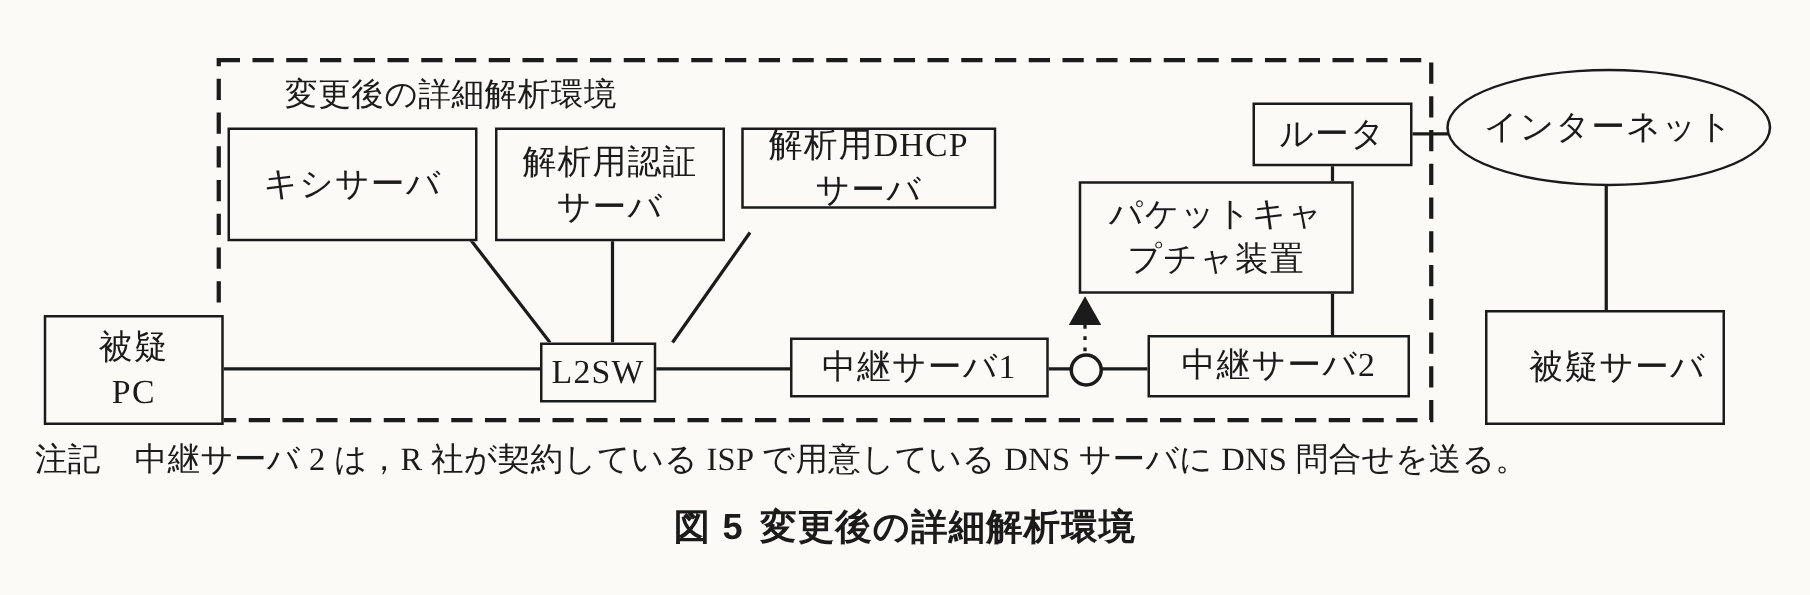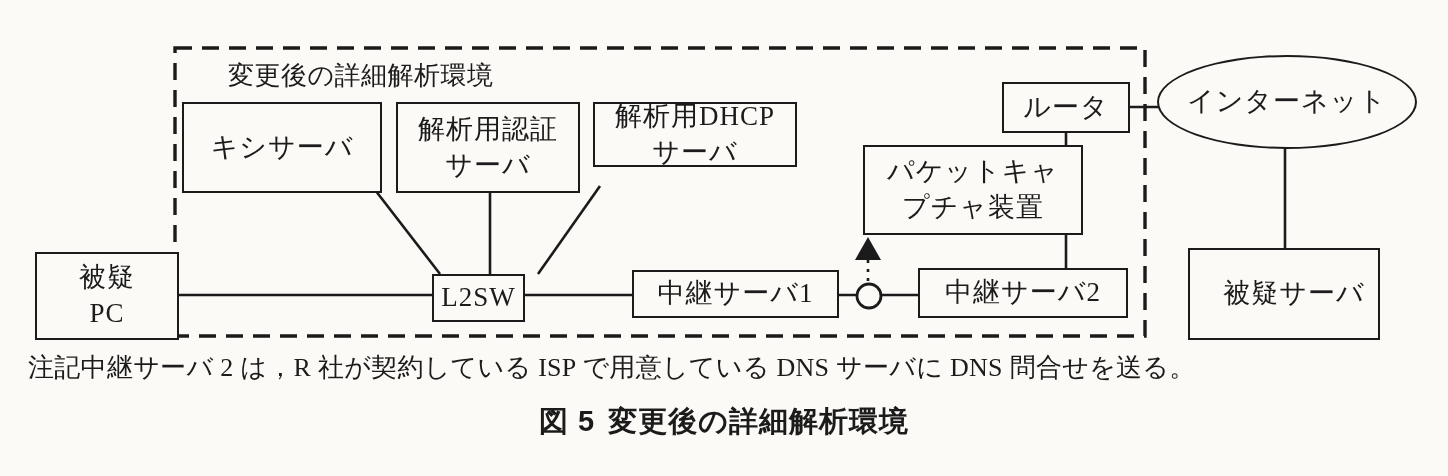--- a/index.html
+++ b/index.html
@@ -54,21 +54,21 @@
   }
   .note{
     position:absolute;
     left:28px;
     top:350px;
     font-size:26px;
     letter-spacing:0.3px;
     white-space:nowrap;
     display:flex;
   }
-  .note .note-label{}
+  .note .note-label{margin-right:27px;}
   .caption{
     position:absolute;
     left:0;
     top:402px;
     width:100%;
     text-align:center;
     font-family:"Liberation Sans","DejaVu Sans",sans-serif;
     font-weight:700;
     font-size:29px;
     letter-spacing:1px;

